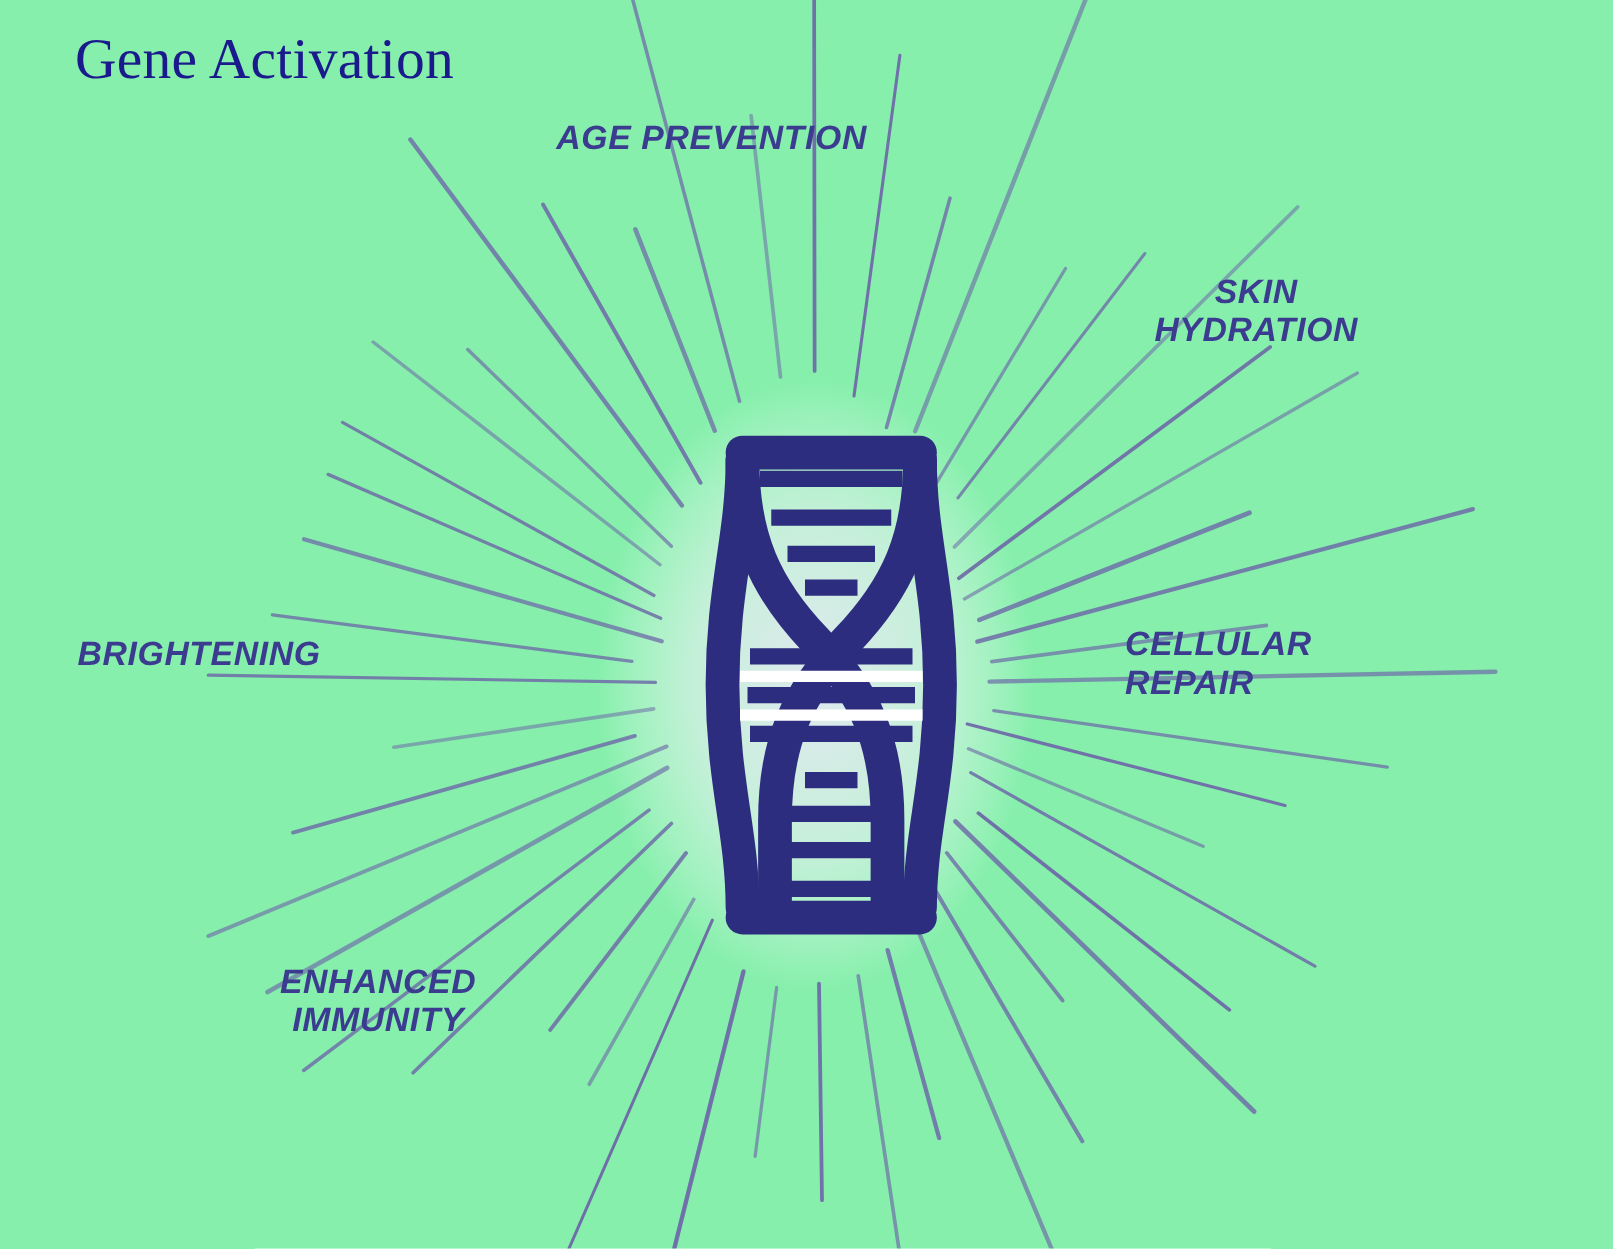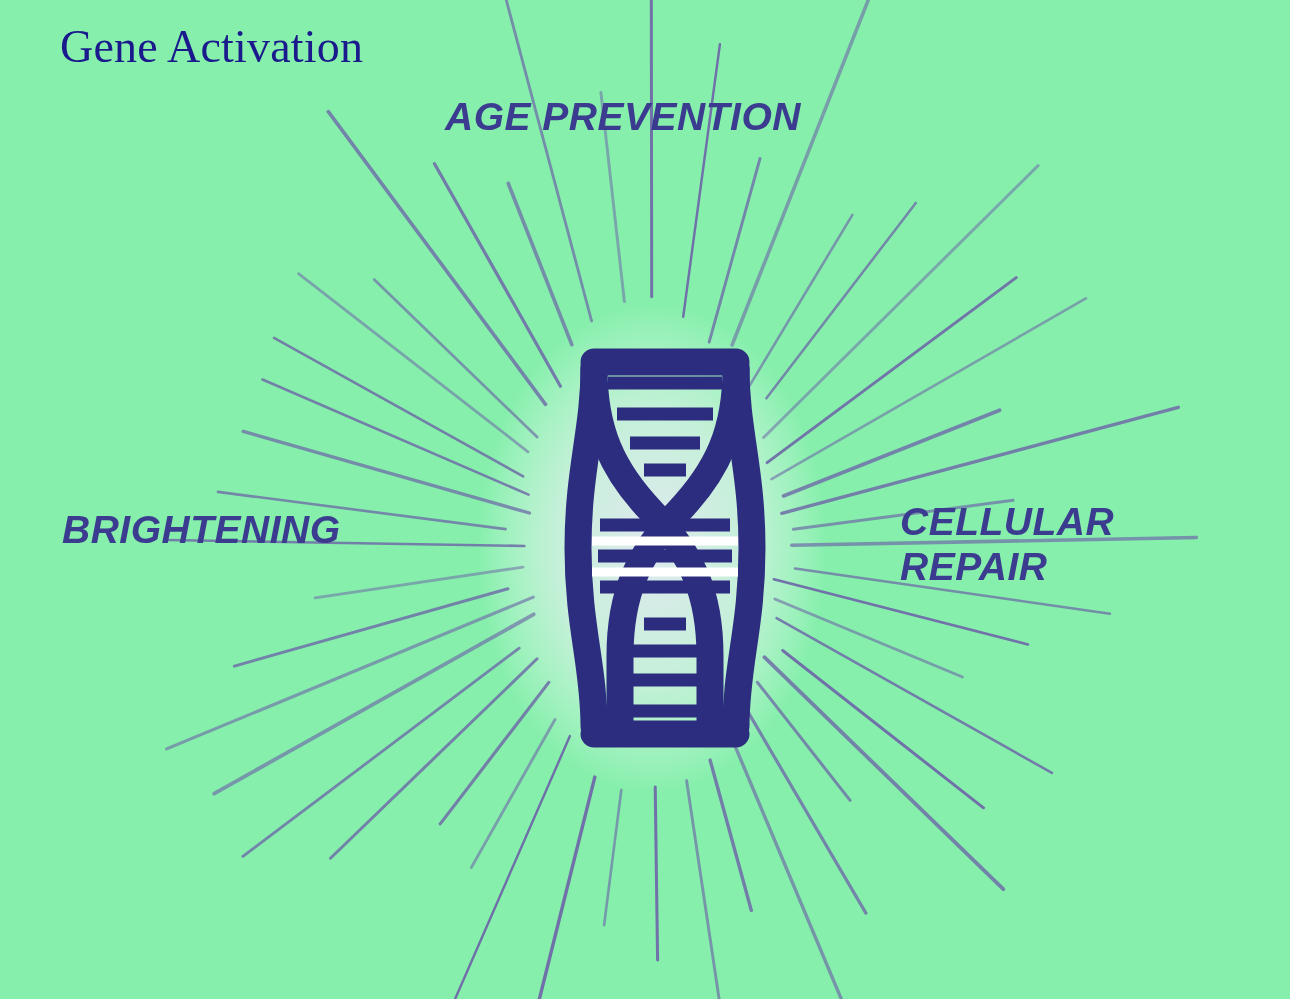--- a/index.html
+++ b/index.html
@@ -47,21 +47,21 @@
     display: block;
   }
 
   
   .label {
     position: absolute;
     font-family: "Liberation Sans", sans-serif;
     font-weight: bold;
     font-style: italic;
     color: #3b3b8f;
-    font-size: 39px;
+    font-size: 27px;
     line-height: 1.15;
     letter-spacing: 0.5px;
     white-space: pre;
   }
   .label.c { text-align: center; }
   .label.r { }
   .label.l { text-align: center; font-style: italic; }
 
   #label-age-prevention  { left: 445px; top: 95px;  }
   #label-antioxidant     { left: 112px; top: 240px; width: 340px; }
@@ -185,21 +185,25 @@
           <line x1="592" y1="541" x2="738" y2="541"></line>
           <line x1="592" y1="572" x2="738" y2="572"></line>
         </g>
       </g>
     </svg>
   </div>
 
   <div class="label c" id="label-age-prevention">AGE PREVENTION</div>
 
 
+  <div class="label c" id="label-skin-hydration">SKIN
+HYDRATION</div>
 
   <div class="label l" id="label-brightening">BRIGHTENING</div>
 
   <div class="label r" id="label-cellular-repair">CELLULAR
 REPAIR</div>
 
+  <div class="label c" id="label-enhanced-immunity">ENHANCED
+IMMUNITY</div>
 
 
 </div>
 
 </body></html>

